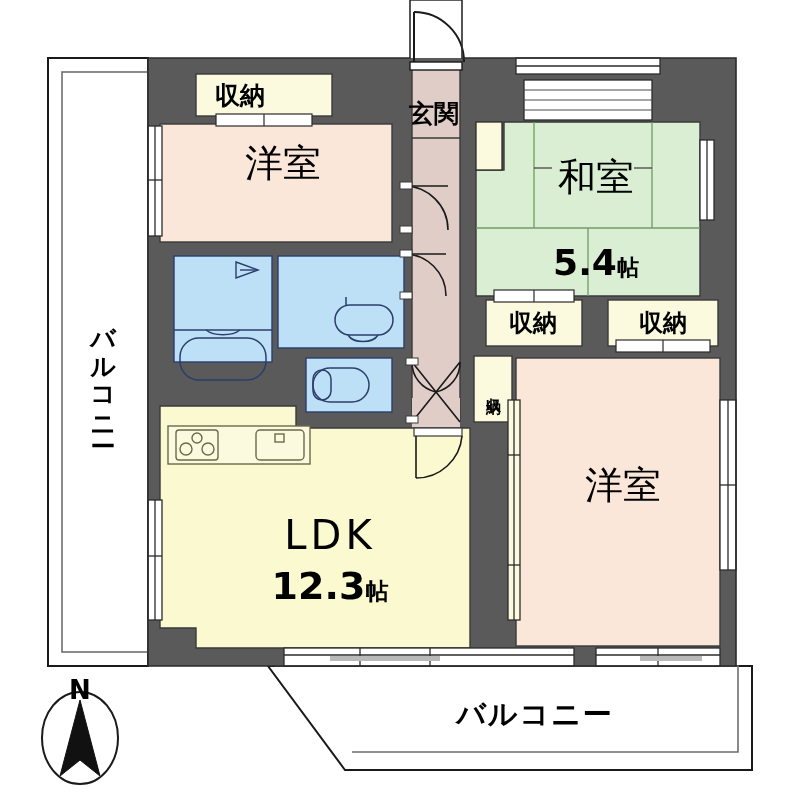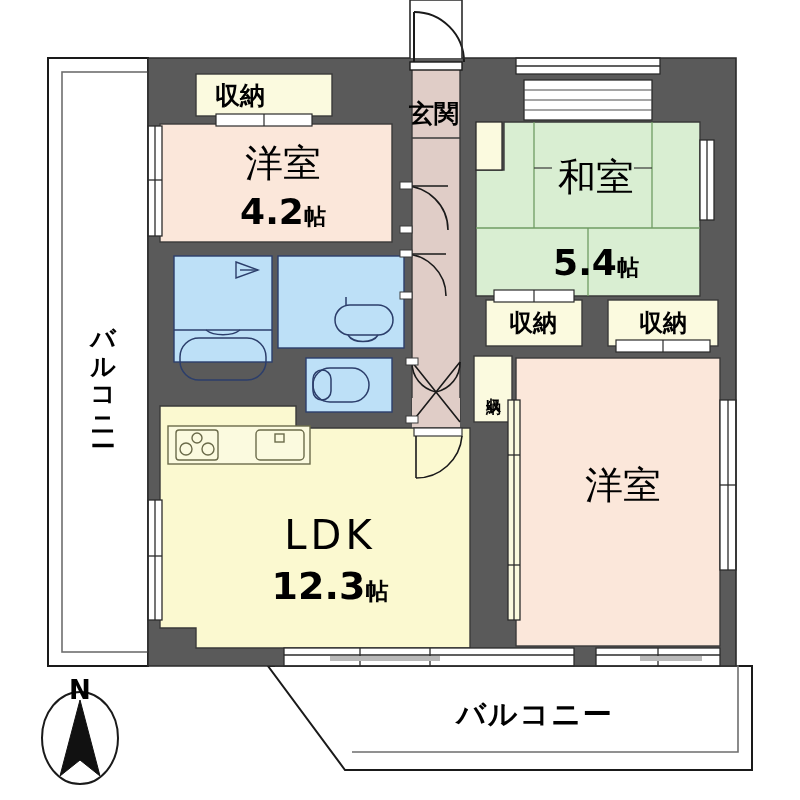--- a/index.html
+++ b/index.html
@@ -254,21 +254,20 @@
 
     <g>
       <ellipse cx="80" cy="738" rx="38" ry="46" fill="#ffffff" stroke="#1a1a1a" stroke-width="2"></ellipse>
       <path d="M 80 700 L 100 776 L 80 760 L 60 776 Z" fill="#111111" stroke="#111111" stroke-width="1"></path>
     </g>
   </svg>
 
   <div class="lbl ctr" style="left:240px;top:95px;font-size:25px;">収納</div>
 
   <div class="lbl ctr room" style="left:283px;top:163px;font-size:38px;">洋室</div>
-  <div class="lbl ctr" style="left:283px;top:212px;font-size:36px;"><span>4.2</span><span style="font-size:22px;">帖</span></div>
 
   <div class="lbl ctr" style="left:434px;top:113px;font-size:25px;">玄関</div>
 
   <div class="lbl ctr room" style="left:596px;top:177px;font-size:38px;text-align:right;">和室</div>
   <div class="lbl ctr" style="left:596px;top:226px;font-size:36px;margin-top:37px;"><span>5.4</span><span style="font-size:22px;">帖</span></div>
 
   <div class="lbl ctr" style="left:533px;top:323px;font-size:24px;">収納</div>
   <div class="lbl ctr" style="left:663px;top:323px;font-size:24px;">収納</div>
 
   <div class="lbl ctr vert" style="left:493px;top:388px;font-size:15px;">収納</div>

